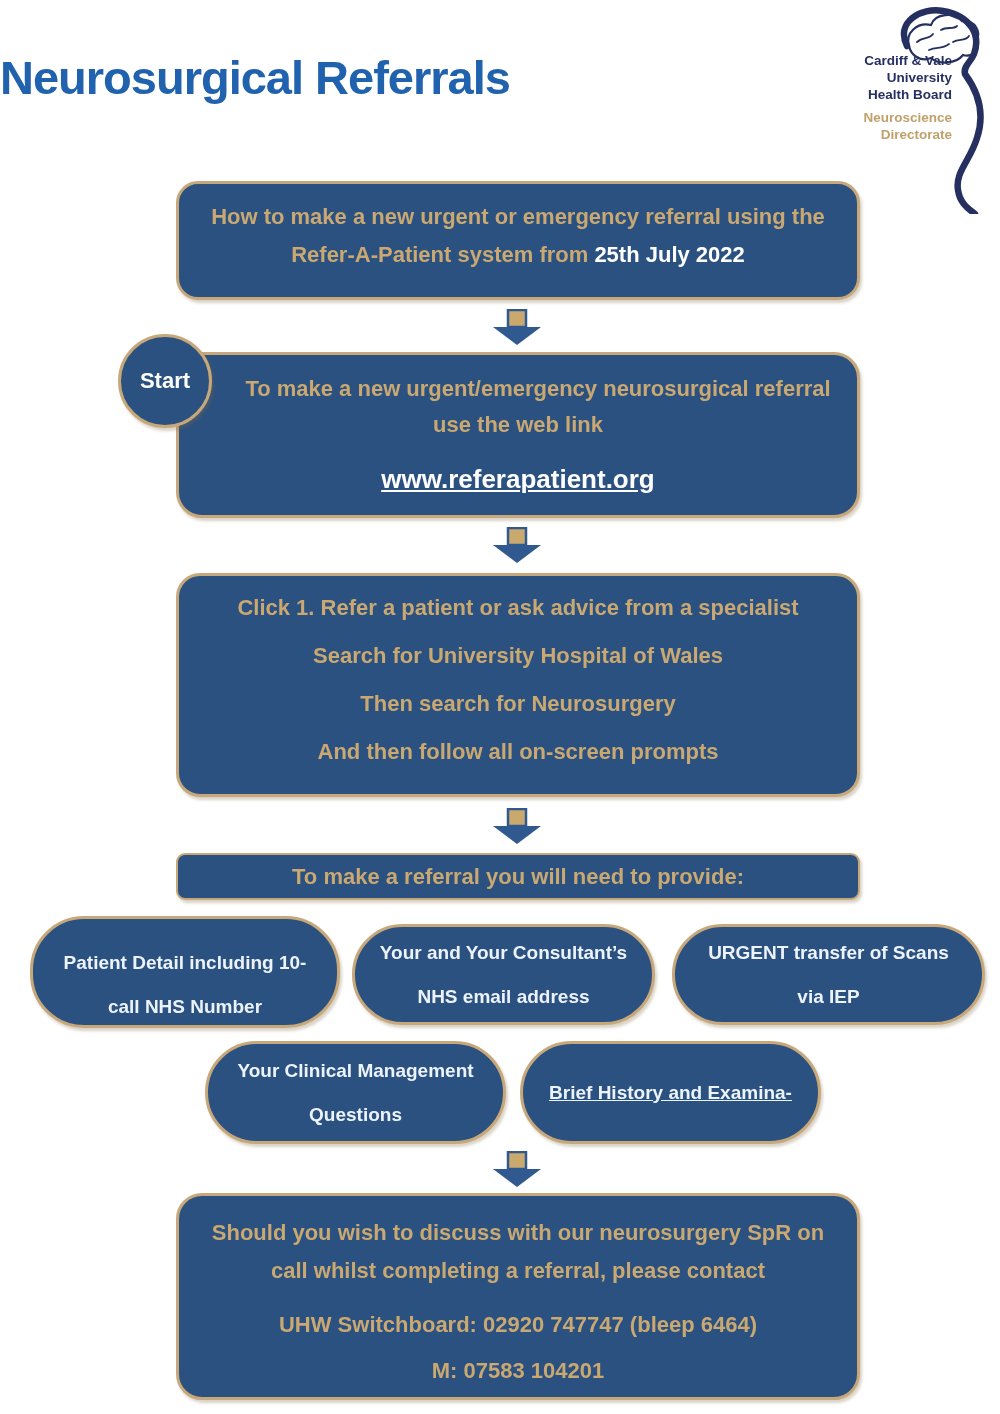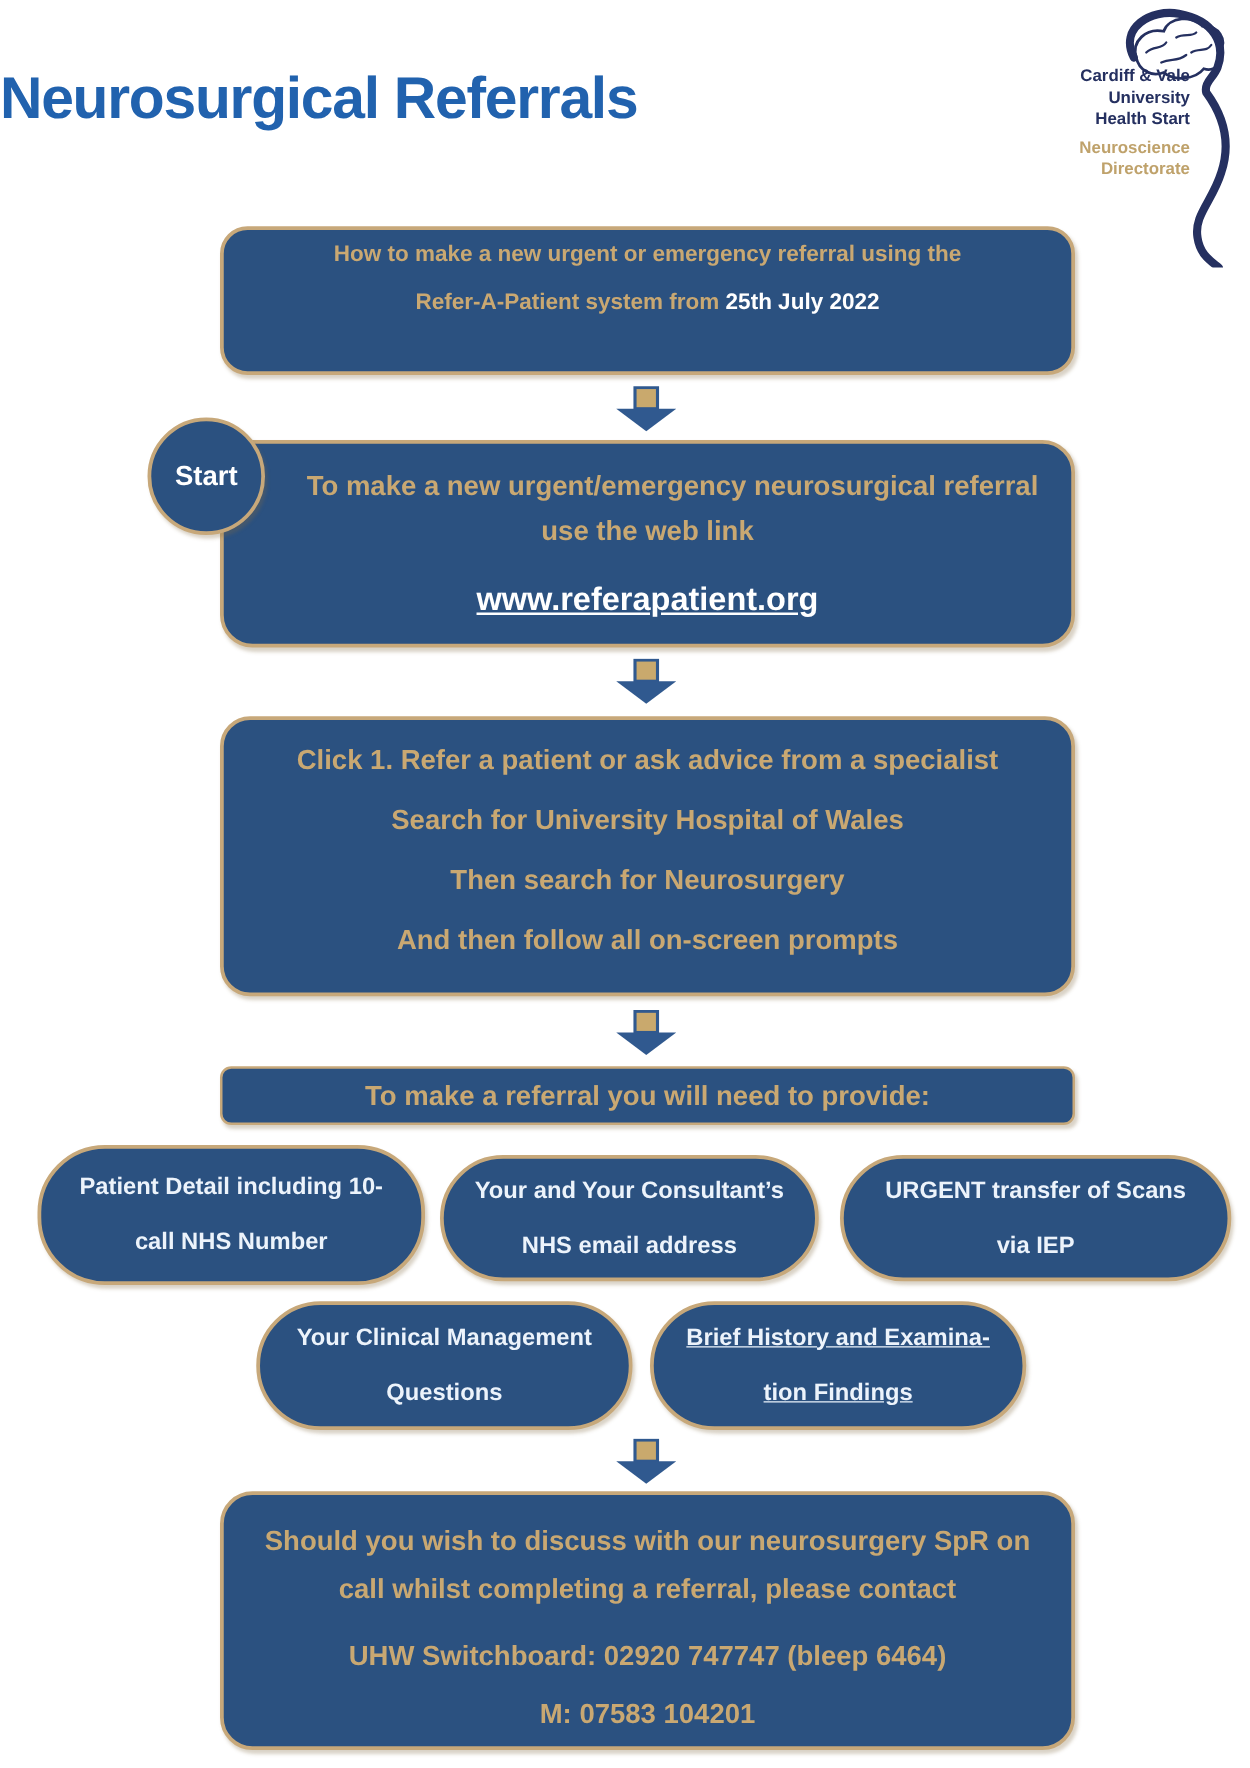--- a/index.html
+++ b/index.html
@@ -19,21 +19,21 @@
   }
   .logo-dept{color:#bfa26b;margin-top:6px;}
   
   .box{
     position:absolute;background:#2b5180;border:3px solid #c7a87a;
     color:#c9a872;font-weight:bold;text-align:center;box-sizing:border-box;
     box-shadow:2px 3px 3px rgba(130,105,65,0.30);
   }
   .nw{white-space:nowrap;}
   
-  .box1{left:176px;top:181px;width:684px;height:119px;border-radius:22px;font-size:18px;}
+  .box1{left:176px;top:181px;width:684px;height:119px;border-radius:22px;font-size:22px;padding-top:14px;}
   .box1 .ln{line-height:38px;}
   .hl{color:#ffffff;}
   
   .start-circle{
     position:absolute;left:118px;top:334px;width:94px;height:94px;border-radius:50%;
     background:#2b5180;border:3px solid #c7a87a;box-sizing:border-box;z-index:3;
     display:flex;align-items:center;justify-content:center;
     color:#ffffff;font-size:22px;font-weight:bold;
     box-shadow:2px 3px 3px rgba(130,105,65,0.30);
   }
@@ -54,21 +54,21 @@
     font-size:22px;display:flex;align-items:center;justify-content:center;
   }
   
   .pill{
     position:absolute;background:#2b5180;border:3px solid #c7a87a;box-sizing:border-box;
     border-radius:54px;color:#ecf3fb;font-weight:bold;font-size:19px;text-align:center;
     display:flex;flex-direction:column;justify-content:center;gap:8px;
     box-shadow:2px 3px 3px rgba(130,105,65,0.30);
   }
   .pill .ln{line-height:36px;white-space:nowrap;}
-  .pillA{left:30px;top:916px;width:310px;height:112px;}
+  .pillA{left:30px;top:916px;width:310px;height:112px;justify-content:flex-end;}
   .pillB{left:352px;top:924px;width:303px;height:101px;justify-content:center;}
   .pillC{left:672px;top:924px;width:313px;height:101px;}
   .pillD{left:205px;top:1041px;width:301px;height:103px;}
   .pillE{left:520px;top:1041px;width:301px;height:103px;text-decoration:underline;}
   
   .box5{left:176px;top:1193px;width:684px;height:207px;border-radius:26px;font-size:22px;padding-top:18px;}
   .box5 .ln{line-height:38px;}
   .box5 .l3{margin-top:16px;}
   .box5 .l4{margin-top:8px;}
   
@@ -87,21 +87,21 @@
              C150 91 156 112 148 136 C141 159 126 170 129 188 C131 202 140 207 146 212" fill="none" stroke="#253060" stroke-width="6.5" stroke-linecap="round"></path>
     <path d="M80 44 C76 31 88 20 102 23 C106 11 126 10 133 19 C146 18 153 30 147 39
              C151 47 143 56 134 53 C127 62 110 63 102 56 C92 60 82 54 80 44 Z" fill="none" stroke="#253060" stroke-width="2.2"></path>
     <path d="M88 40 C94 34 100 38 104 32 M100 48 C108 44 112 48 120 42
              M112 28 C118 24 124 28 128 24 M124 40 C130 36 136 40 140 34" fill="none" stroke="#253060" stroke-width="1.8" stroke-linecap="round"></path>
   </svg>
 
   <div class="logo-text">
     <div>Cardiff &amp; Vale</div>
     <div>University</div>
-    <div>Health Start</div>
+    <div>Health Board</div>
     <div class="logo-dept">
       <div>Neuroscience</div>
       <div>Directorate</div>
     </div>
   </div>
 
   <div class="box box1">
     <div class="ln nw">How to make a new urgent or emergency referral using the</div>
     <div class="ln nw"><span>Refer-A-Patient system from </span><span class="hl">25th July 2022</span></div>
   </div>
@@ -153,21 +153,20 @@
   <div class="pill pillC">
     <div class="ln">URGENT transfer of Scans</div>
     <div class="ln">via IEP</div>
   </div>
   <div class="pill pillD">
     <div class="ln">Your Clinical Management</div>
     <div class="ln">Questions</div>
   </div>
   <div class="pill pillE">
     <div class="ln">Brief History and Examina-</div>
-    <div class="ln">tion Findings</div>
   </div>
 
   <svg class="arrow a4" viewBox="0 0 64 38">
     <rect x="23" y="1" width="18" height="17" fill="#c9a96d" stroke="#30598f" stroke-width="2.5"></rect>
     <polygon points="8,18 56,18 32,36" fill="#30598f"></polygon>
   </svg>
 
   <div class="box box5">
     <div class="ln nw">Should you wish to discuss with our neurosurgery SpR on</div>
     <div class="ln nw">call whilst completing a referral, please contact</div>

